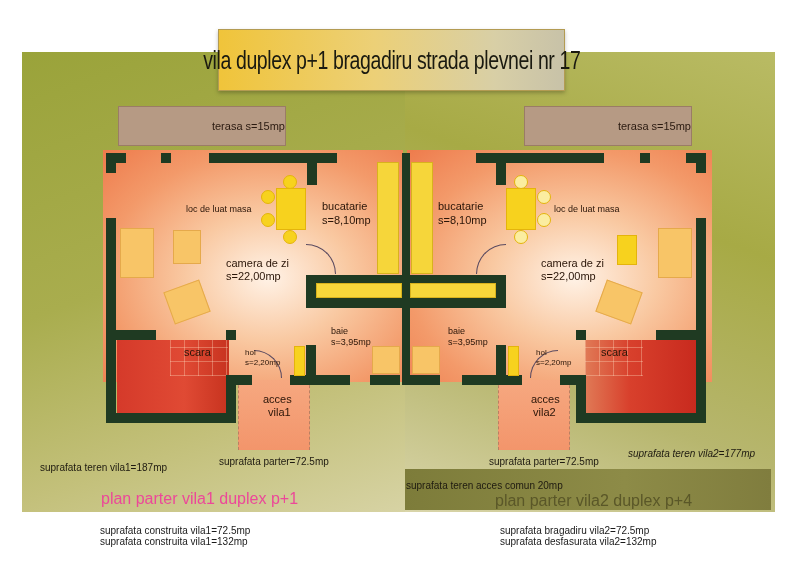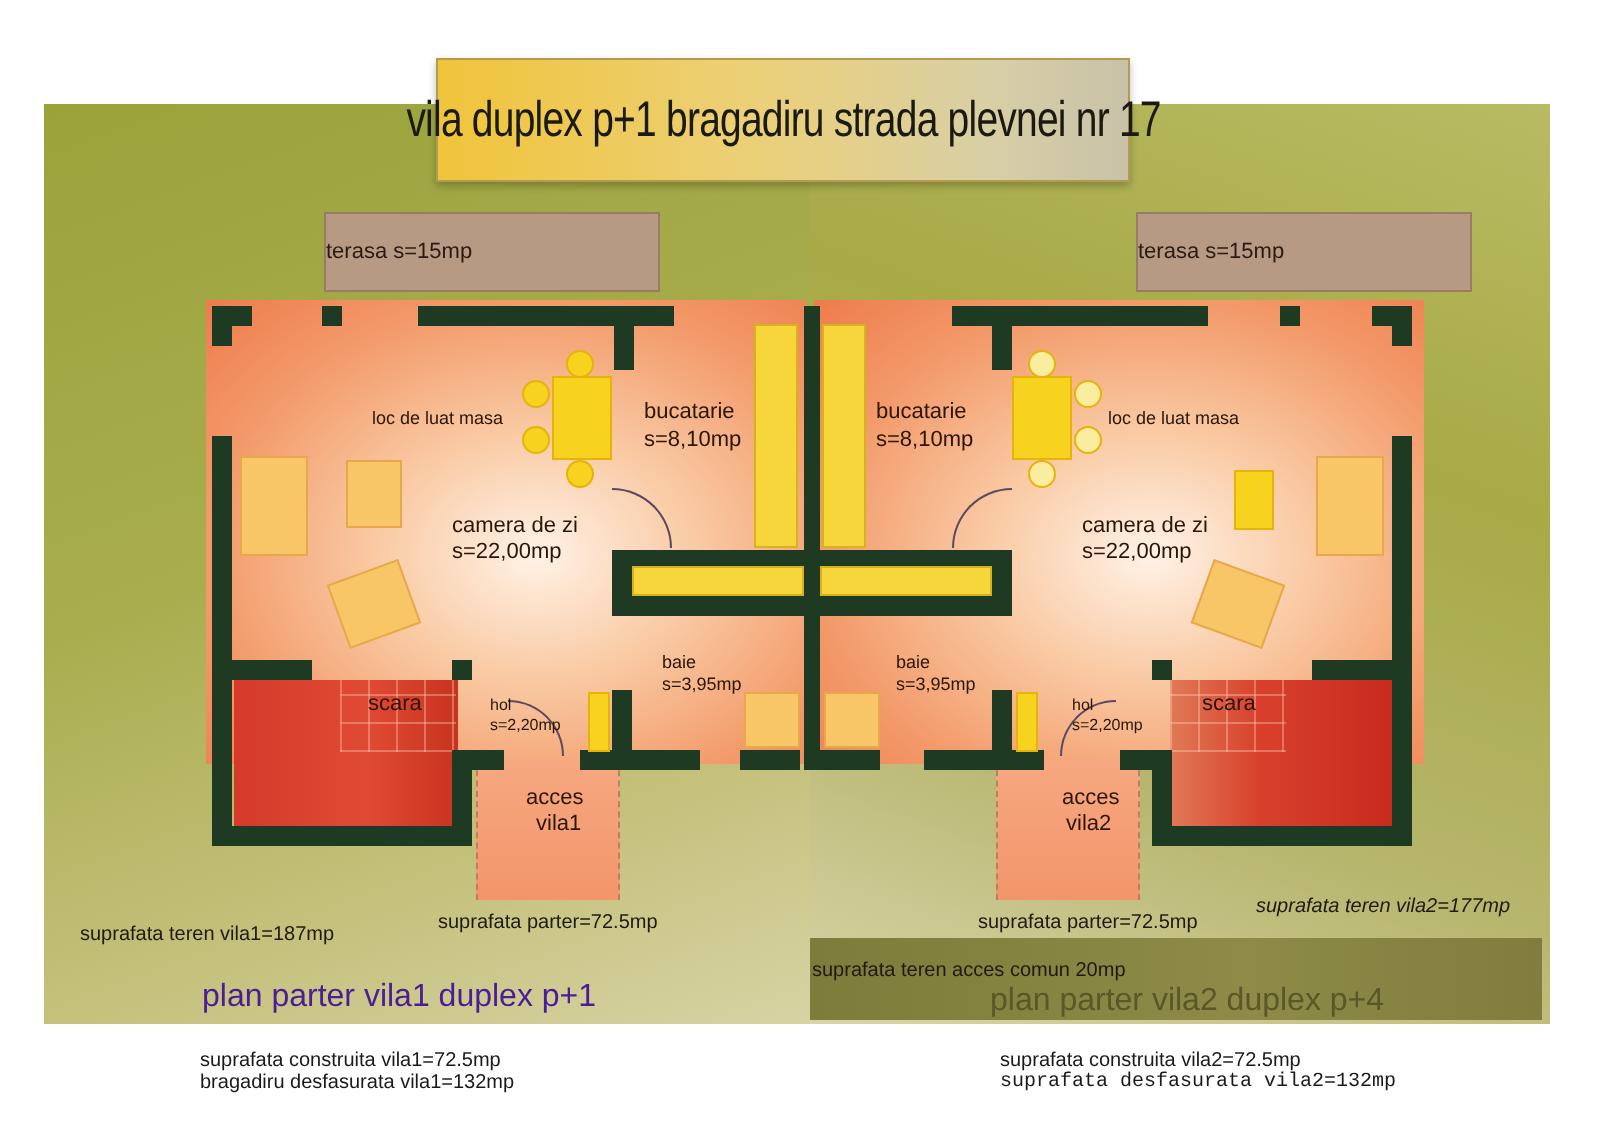--- a/index.html
+++ b/index.html
@@ -16,41 +16,41 @@
 
   
   .title-box { left: 218px; top: 29px; width: 347px; height: 62px;
     background: linear-gradient(90deg, #f0c43a 0%, #ecd077 45%, #d8cfa6 80%, #c8c2a8 100%);
     border: 1px solid #b39b52; box-shadow: 0 2px 4px rgba(0,0,0,.25);
     display:flex; align-items:center; justify-content:center; }
   .title-text { font-family: "Liberation Sans Narrow","Liberation Sans", sans-serif; font-size: 25px; color: #1a1a10; transform: scaleX(0.78); white-space: nowrap; letter-spacing: -0.5px; }
 
   
   .terasa { width: 168px; height: 40px; background: #b69a84; border: 1px solid #9a7c66;
-    display:flex; align-items:center; justify-content:flex-start; font-size: 11px; color: #2a1a10; margin-left: 44px; }
+    display:flex; align-items:center; justify-content:flex-end; font-size: 11px; color: #2a1a10; }
 
   
   .floor { background: radial-gradient(ellipse at 55% 55%, #fff2e6 0%, #f9c9a2 35%, #f39a6a 70%, #ee7b4c 100%); }
   .wall { background: #1f3a22; position: absolute; }
   .label { position: absolute; font-size: 11px; color: #2a1508; line-height: 13px; white-space: nowrap; }
   .label.sm { font-size: 8px; line-height: 10px; }
   .stair { background: linear-gradient(90deg, #d53a2a, #e04a34 60%, #c7331f); position:absolute; }
   .stair-steps { position:absolute; background:
     repeating-linear-gradient(90deg, rgba(255,220,190,.35) 0 1px, transparent 1px 14px),
     repeating-linear-gradient(0deg, rgba(255,220,190,.35) 0 1px, transparent 1px 14px); }
   .yellow { background: #f7d21e; position: absolute; border: 1px solid #e4b40c; }
   .chair { background: #f7d21e; position: absolute; border-radius: 50%; border: 1px solid #e4b40c; }
   .chair.light { background: #fbeda0; }
   .sofa { position:absolute; background: #f8c567; border: 1px solid #e5a94b; }
   .counter { position:absolute; background: #f6d63a; border: 1px solid #d8b21d; }
   .access { position:absolute; background: linear-gradient(180deg,#f6a880,#f3956b); border-left:1px dashed #b98062; border-right:1px dashed #b98062; }
   .door-arc { position:absolute; border: 1px solid #5a4a60; border-radius: 0 100% 0 0; border-left:none; border-bottom:none; }
 
   .info { position:absolute; font-size: 10px; color: #1e1a10; white-space: nowrap; }
-  .plan-title { position:absolute; font-size: 16px; color: #4c1d95; white-space: nowrap; }
+  .plan-title { position:absolute; font-size: 16px; color: #ec4899; white-space: nowrap; }
   .plan-title.faded { color: #5a5728; }
   .stats { position:absolute; font-size: 10px; color: #1a1a1a; line-height: 11px; white-space: nowrap; }
 </style>
 </head>
 <body>
 
 <div class="abs site-left"></div>
 <div class="abs site-right"></div>
 <div class="abs common-band"></div>
 
@@ -173,15 +173,15 @@
 <div class="info" style="left:40px; top:462px;">suprafata teren vila1=187mp</div>
 <div class="info" style="left:219px; top:456px;">suprafata parter=72.5mp</div>
 <div class="info" style="left:489px; top:456px;">suprafata parter=72.5mp</div>
 <div class="info" style="left:628px; top:448px;font-style:italic;">suprafata teren vila2=177mp</div>
 <div class="info" style="left:406px; top:480px;text-align:right;">suprafata teren acces comun 20mp</div>
 
 <div class="plan-title" style="left:101px; top:490px;">plan parter vila1 duplex p+1</div>
 <div class="plan-title faded" style="left:495px; top:492px;">plan parter vila2 duplex p+4</div>
 
 <div class="stats" style="left:100px; top:525px;">suprafata construita vila1=72.5mp</div>
-<div class="stats" style="left:100px; top:536px;">bragadiru desfasurata vila1=132mp</div>
-<div class="stats" style="left:500px; top:525px;">suprafata construita vila2=72.5mp</div>
-<div class="stats" style="left:500px; top:536px;font-family:Liberation Mono, monospace;">suprafata desfasurata vila2=132mp</div>
+<div class="stats" style="left:100px; top:536px;">suprafata construita vila1=132mp</div>
+<div class="stats" style="left:500px; top:525px;">suprafata bragadiru vila2=72.5mp</div>
+<div class="stats" style="left:500px; top:536px;">suprafata desfasurata vila2=132mp</div>
 
 </body></html>

